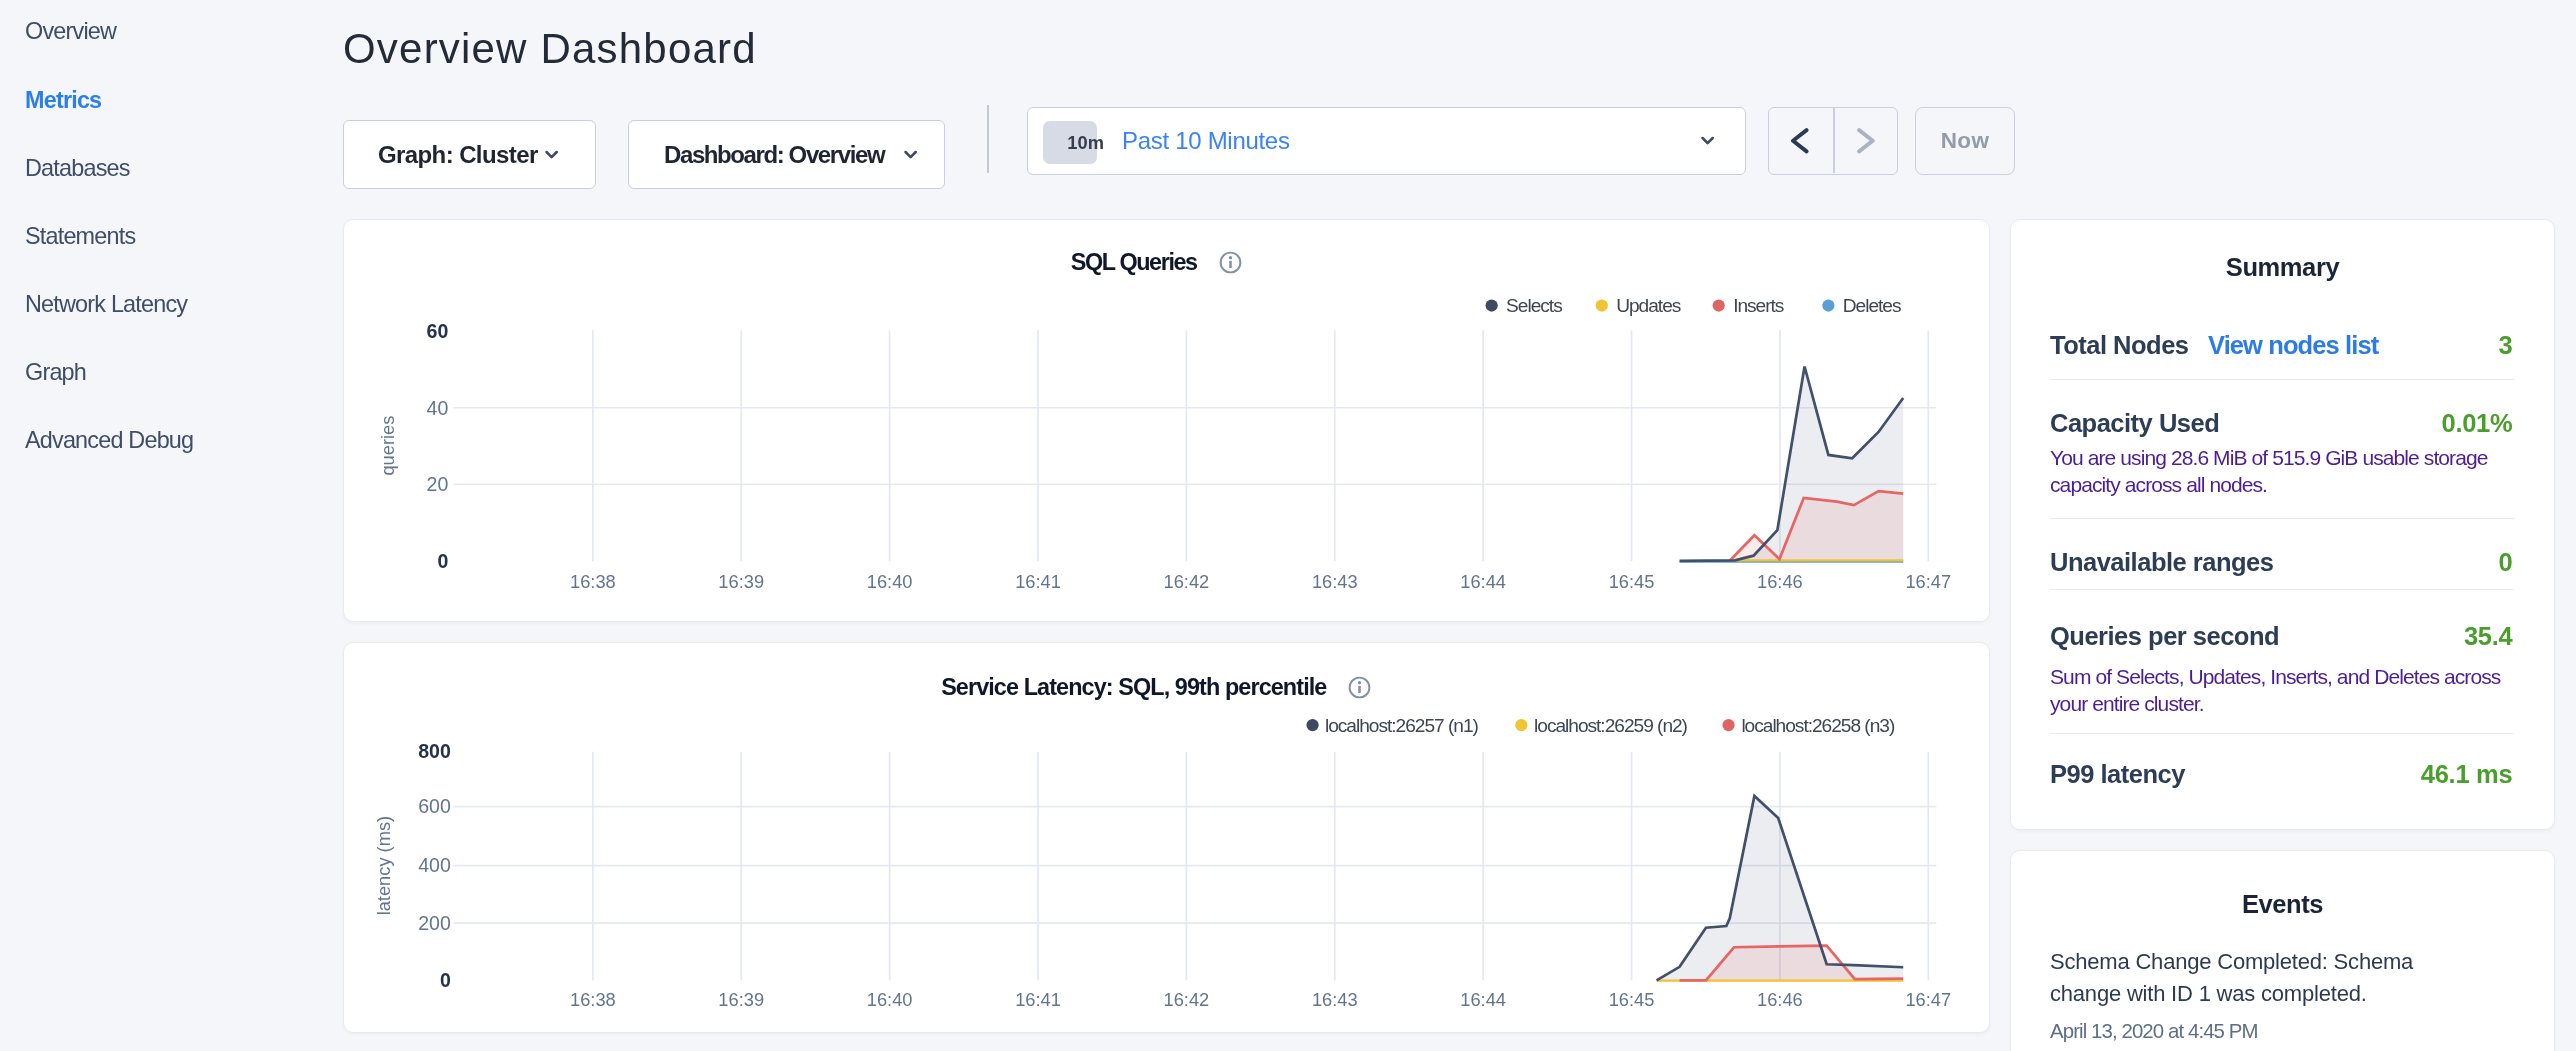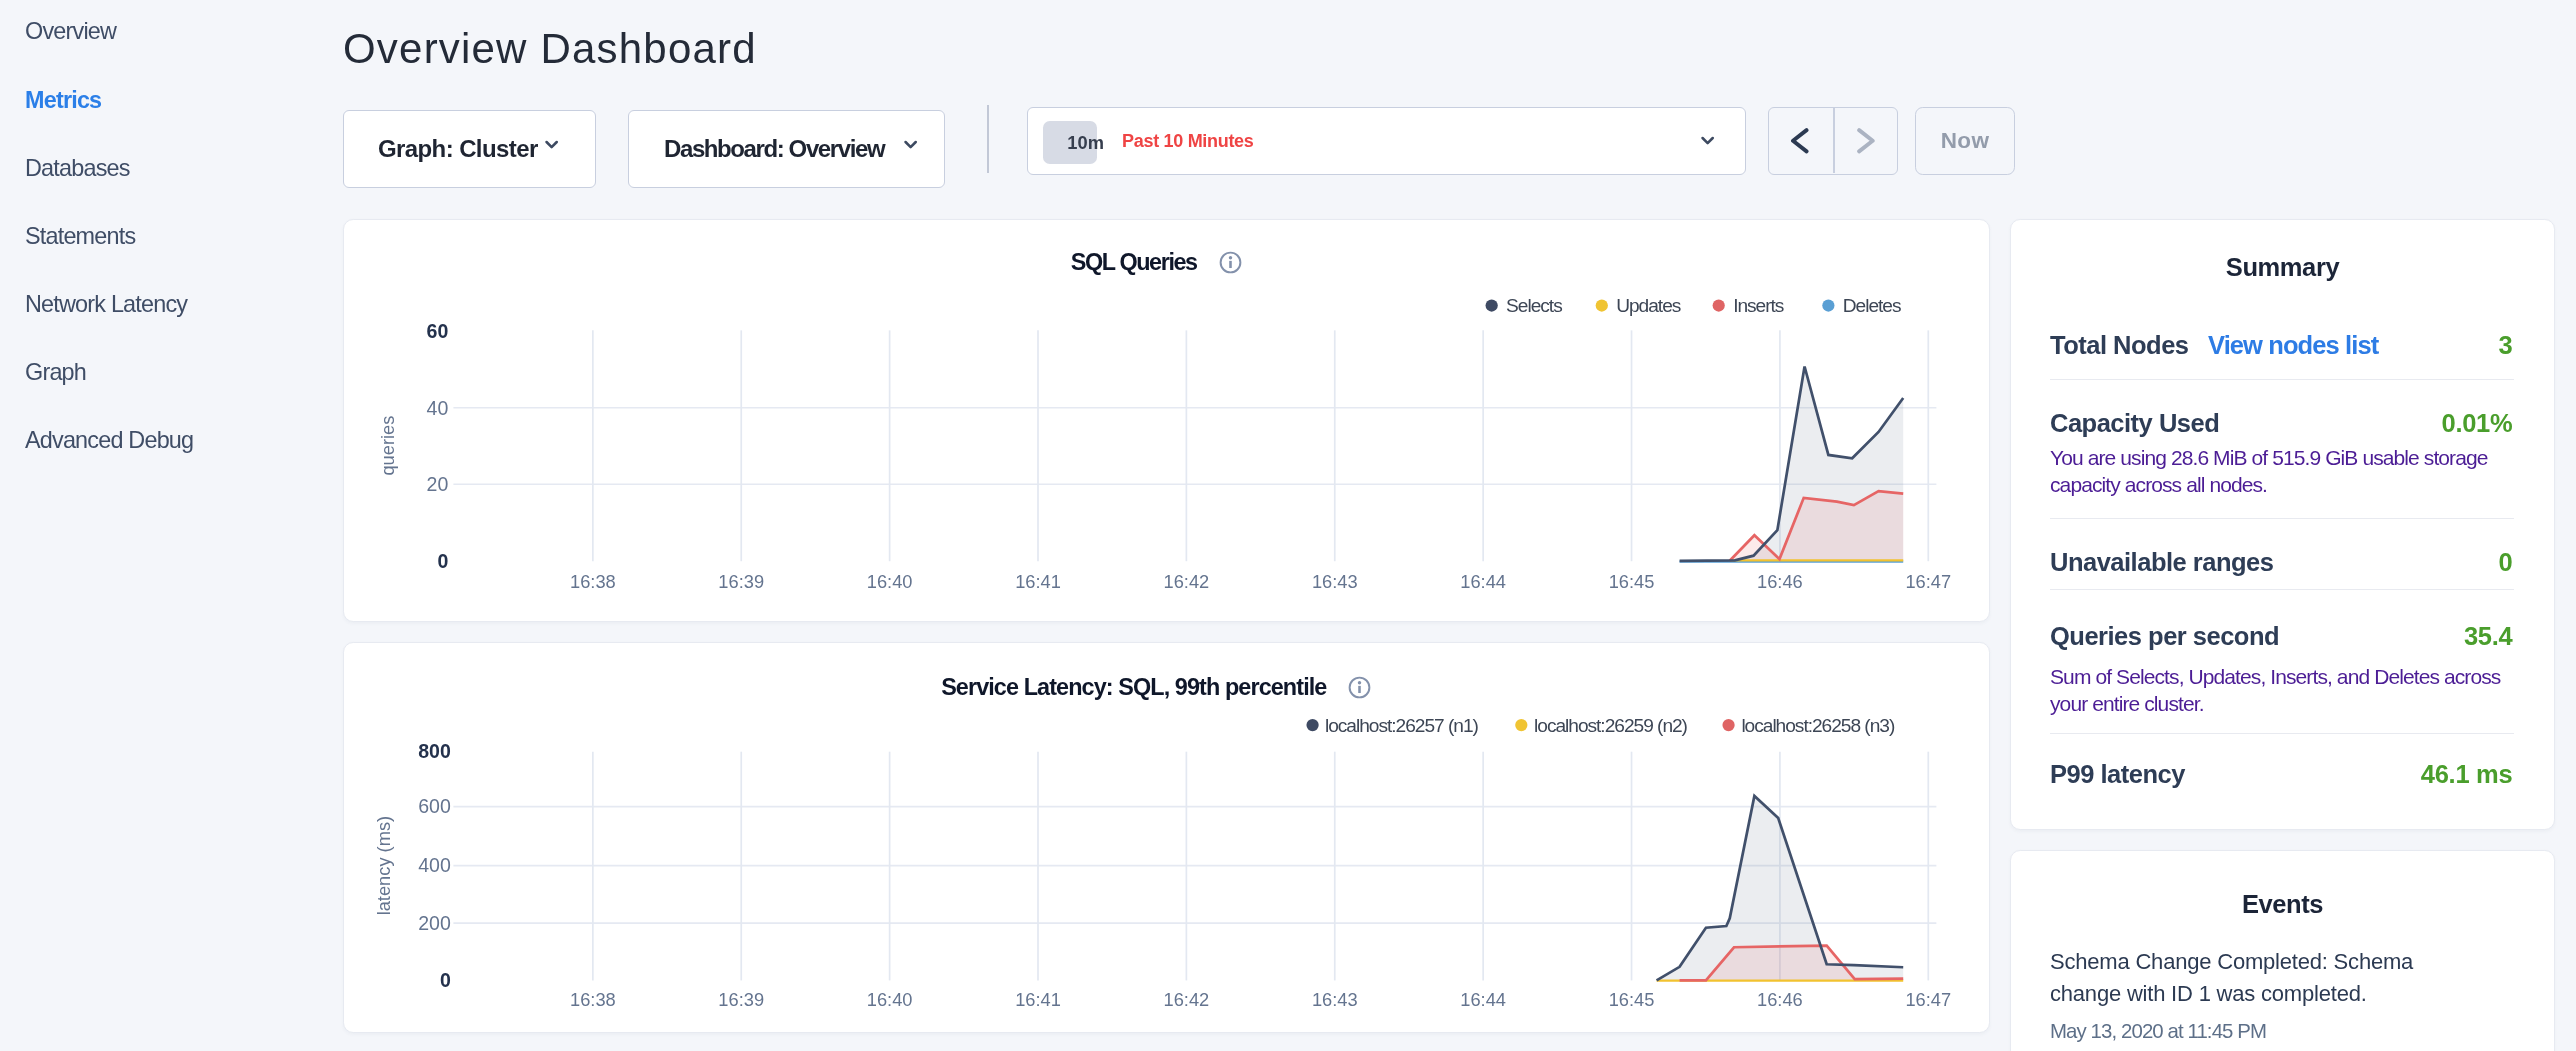--- a/index.html
+++ b/index.html
@@ -1,21 +1,21 @@
 <!DOCTYPE html>
 <html style="font-size:13.6px"><head>
 <meta charset="utf-8">
 <style>
 * { margin:0; padding:0; box-sizing:border-box; }
 html,body { width:2576px; height:1051px; background:#f4f6fa; font-family:"Liberation Sans", sans-serif; overflow:hidden; }
 .abs { position:absolute; }
 .nav-item { position:absolute; left:25px; font-size:23.4px; color:#3f4d66; letter-spacing:-0.8px; }
 .nav-active { color:#2b7fe8; font-weight:bold; }
 .card { position:absolute; background:#fff; border:1.7px solid #e7eaf1; border-radius:10.2px; box-shadow:0 1.7px 3.4px rgba(60,70,100,0.04); }
-.ctrl { position:absolute; background:#fff; border:1.7px solid #c8cfdf; border-radius:6px; top:110px; height:78px; }
+.ctrl { position:absolute; background:#fff; border:1.7px solid #c8cfdf; border-radius:6px; top:120px; height:69px; }
 .ctrl-label { position:absolute; top:50%; transform:translateY(-50%); font-weight:bold; color:#1f2532; font-size:24px; white-space:nowrap; }
 .chart-title { position:absolute; width:1647px; left:343px; display:flex; justify-content:center; align-items:center; font-weight:bold; color:#0f172a; font-size:23.4px; }
 .sum-label { font-weight:bold; color:#2e3d56; font-size:25.5px; letter-spacing:-0.5px; white-space:nowrap; }
 .sum-val { position:absolute; right:1.7px; top:0; font-weight:bold; font-size:25.5px; color:#4a9e2c; letter-spacing:-0.3px; }
 .sum-row { position:absolute; left:2050px; width:464px; }
 .sum-desc { position:absolute; left:2050px; width:466px; font-size:21px; line-height:27px; color:#4c1d95; letter-spacing:-0.9px; }
 .sum-div { position:absolute; left:2050px; width:464px; border-top:1.7px solid #e8eaf0; }
 .ico-info { flex:0 0 auto; margin-left:22px; margin-right:20.4px; }
 </style>
 </head>
@@ -39,21 +39,21 @@
 </div>
 <div class="ctrl" style="left:628px; width:317px;">
   <div class="ctrl-label" style="left:35px; letter-spacing:-1.4px;">Dashboard: Overview</div>
   <svg class="abs" style="right:26px; top:28px;" width="15.3" height="12" viewBox="0 0 18 14">
       <polyline points="3,3.5 9,9.5 15,3.5" fill="none" stroke="#3d4a61" stroke-width="3" stroke-linecap="round" stroke-linejoin="round"></polyline>
     </svg>
 </div>
 <div class="abs" style="left:987px; top:105px; width:1.7px; height:68px; background:#c2c8d6;"></div>
 <div class="ctrl" style="left:1027px; width:719px; top:107px; height:68px;">
   <div class="abs" style="left:15.3px; top:12.8px; width:54px; height:43px; background:#d7dbe5; border-radius:6.8px; text-align:center; line-height:43px; font-size:18.3px; font-weight:bold; color:#363e4e;padding-left:24px;">10m</div>
-  <div class="abs" style="left:94px; top:50%; transform:translateY(-50%); font-size:18px; font-weight:bold; color:#ef4444; letter-spacing:-0.3px;">Past 10 Minutes</div>
+  <div class="abs" style="left:94px; top:50%; transform:translateY(-50%); font-size:24px; font-weight:normal; color:#3b82f6; letter-spacing:-0.3px;">Past 10 Minutes</div>
   <svg class="abs" style="right:30px; top:27px;" width="15.3" height="12" viewBox="0 0 18 14">
       <polyline points="3,3.5 9,9.5 15,3.5" fill="none" stroke="#3d4a61" stroke-width="3" stroke-linecap="round" stroke-linejoin="round"></polyline>
     </svg>
 </div>
 <div class="abs" style="left:1768px; top:107px; width:130px; height:68px; border:1.7px solid #c8cfdf; border-radius:6px;">
   <div class="abs" style="left:50%; top:0; width:1.7px; height:65px; background:#c8cfdf;"></div>
   <svg class="abs" style="left:21px; top:20.4px;" width="18.7" height="25.5" viewBox="0 0 22 30">
       <polyline points="19.5,2.5 3.5,15 19.5,27.5" fill="none" stroke="#2c3a52" stroke-width="4.6" stroke-linecap="round" stroke-linejoin="round"></polyline>
     </svg>
   <svg class="abs" style="right:21px; top:20.4px;" width="18.7" height="25.5" viewBox="0 0 22 30">
@@ -91,21 +91,21 @@
 <div class="sum-row" style="top:548px;"><span class="sum-label">Unavailable ranges</span><span class="sum-val">0</span></div>
 <div class="sum-div" style="top:589px;"></div>
 <div class="sum-row" style="top:622px;"><span class="sum-label">Queries per second</span><span class="sum-val">35.4</span></div>
 <div class="sum-desc" style="top:663px;">Sum of Selects, Updates, Inserts, and Deletes across your entire cluster.</div>
 <div class="sum-div" style="top:733px;"></div>
 <div class="sum-row" style="top:760px;"><span class="sum-label">P99 latency</span><span class="sum-val">46.1 ms</span></div>
 
 <div class="card" style="left:2010px; top:850px; width:545px; height:255px;"></div>
 <div class="abs" style="left:2010px; top:890px; width:545px; text-align:center; font-size:25.5px; font-weight:bold; color:#1c2538; letter-spacing:-0.4px;">Events</div>
 <div class="abs" style="left:2050px; top:946px; width:393px; font-size:22px; line-height:32px; color:#2c3a52; letter-spacing:-0.2px;">Schema Change Completed: Schema change with ID 1 was completed.</div>
-<div class="abs" style="left:2050px; top:1020px; font-size:20.4px; color:#5d6f88; letter-spacing:-0.9px;">May 13, 2020 at 11:45 PM</div>
+<div class="abs" style="left:2050px; top:1020px; font-size:20.4px; color:#5d6f88; letter-spacing:-0.9px;">April 13, 2020 at 4:45 PM</div>
 
 <svg class="abs" style="left:0; top:0;" width="2576" height="1051" viewBox="0 0 3029 1236" font-family="Liberation Sans, sans-serif">
 
   <g stroke="#e5e9f2" stroke-width="2" fill="none">
     <line x1="533" y1="479.5" x2="2277" y2="479.5"></line>
     <line x1="533" y1="569.5" x2="2277" y2="569.5"></line>
   </g>
   <g stroke="#e3e8f1" stroke-width="2" fill="none">
     <line x1="697" y1="388.5" x2="697" y2="660"></line>
     <line x1="871.5" y1="388.5" x2="871.5" y2="660"></line>

